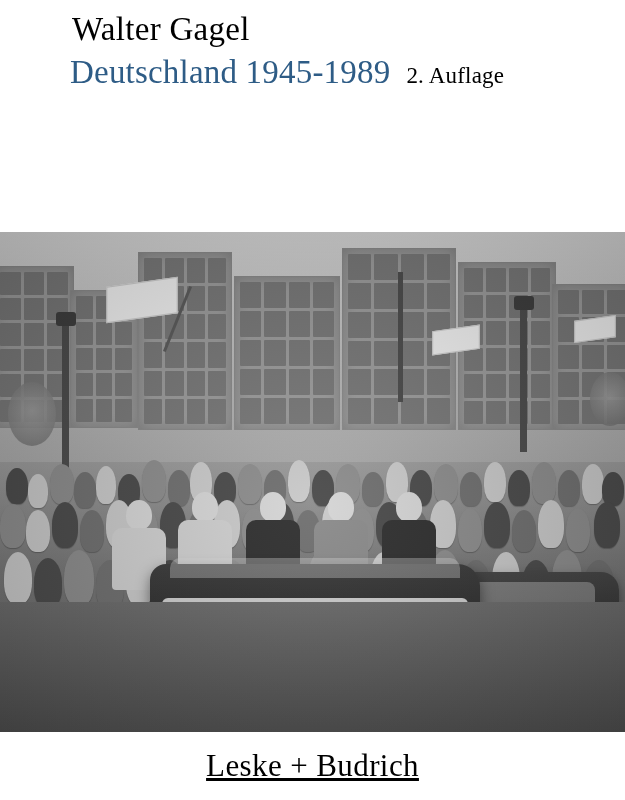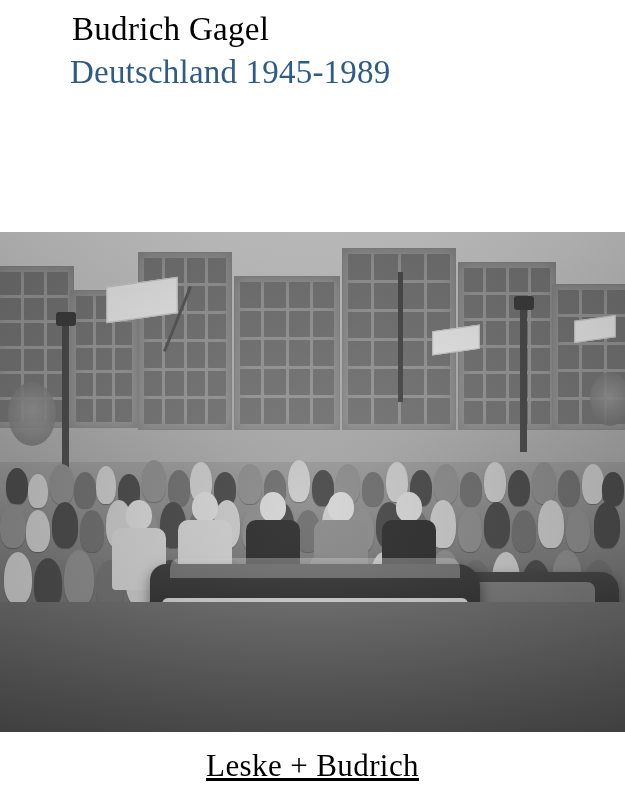--- a/index.html
+++ b/index.html
@@ -258,24 +258,25 @@
     letter-spacing: 0.4px;
     text-decoration: underline;
   }
 </style>
 </head>
 <body>
 
 <div class="cover">
 
   <div class="top-text">
-    <div class="author">Budrich Gagel</div>
+    <div class="author">Walter Gagel</div>
     <div class="title-block">
       <div class="title-line last">
         <span>Deutschland 1945-1989</span>
+        <span class="edition">2. Auflage</span>
       </div>
     </div>
   </div>
 
   <div class="photo">
     <div class="sky"></div>
     <div class="ground"></div>
 
     <div class="bldg" style="left:-6px; top:34px; width:78px; height:160px;">
       <div class="win-grid" style="grid-template-columns:repeat(3,1fr); grid-template-rows:repeat(6,1fr);">

